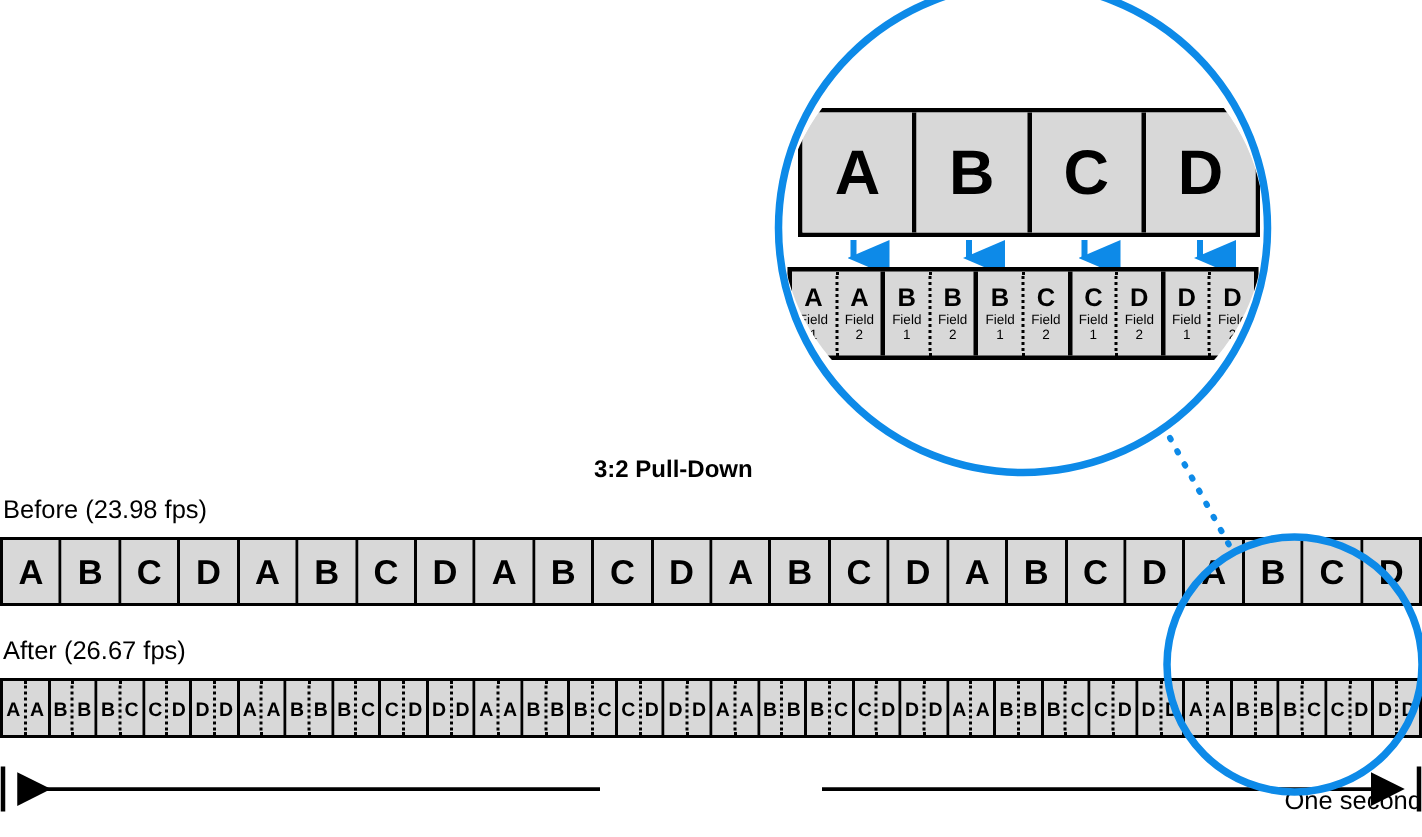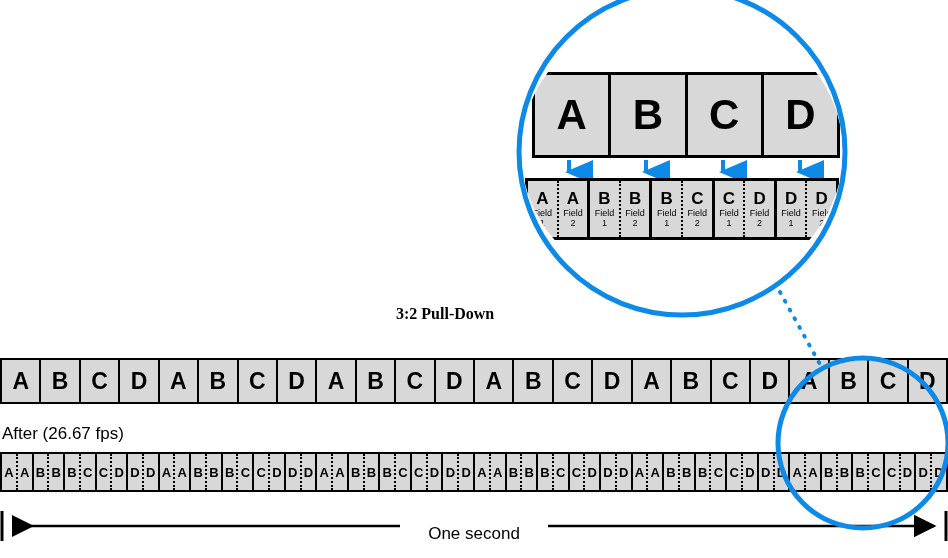--- a/index.html
+++ b/index.html
@@ -89,21 +89,20 @@
   #before-label { left: 2px; top: 331px; }
   #after-label  { left: 2px; top: 425px; }
 
   #diagram-title {
     position: absolute;
     left: 396px;
     top: 305px;
     font-size: 16px;
     font-weight: bold;
     white-space: nowrap;
-    font-family: Liberation Serif, serif;
   }
 
   
   #overlay {
     position: absolute;
     left: 0;
     top: 0;
     width: 948px;
     height: 558px;
     pointer-events: none;
@@ -197,21 +196,21 @@
     line-height: 1.15;
     font-weight: normal;
   }
 
   
   #one-second-label {
     position: absolute;
     left: 0;
     top: 525px;
     width: 948px;
-    text-align: center;
+    text-align: right;
     font-size: 17px;
     line-height: 1;
   }
 </style>
 </head>
 <body>
 
 <div id="root">
 
   <div id="magnified-group">
@@ -312,20 +311,21 @@
             <div class="mf-num">2</div>
           </div>
         </div>
 
       </div>
     </div>
   </div>
 
   <div id="diagram-title">3:2 Pull-Down</div>
 
+  <div id="before-label" class="row-label">Before (23.98 fps)</div>
   <div id="before-strip" class="strip">
       <div class="cell">
         <span>A</span>
       </div>
       <div class="cell">
         <span>B</span>
       </div>
       <div class="cell">
         <span>C</span>
       </div>

